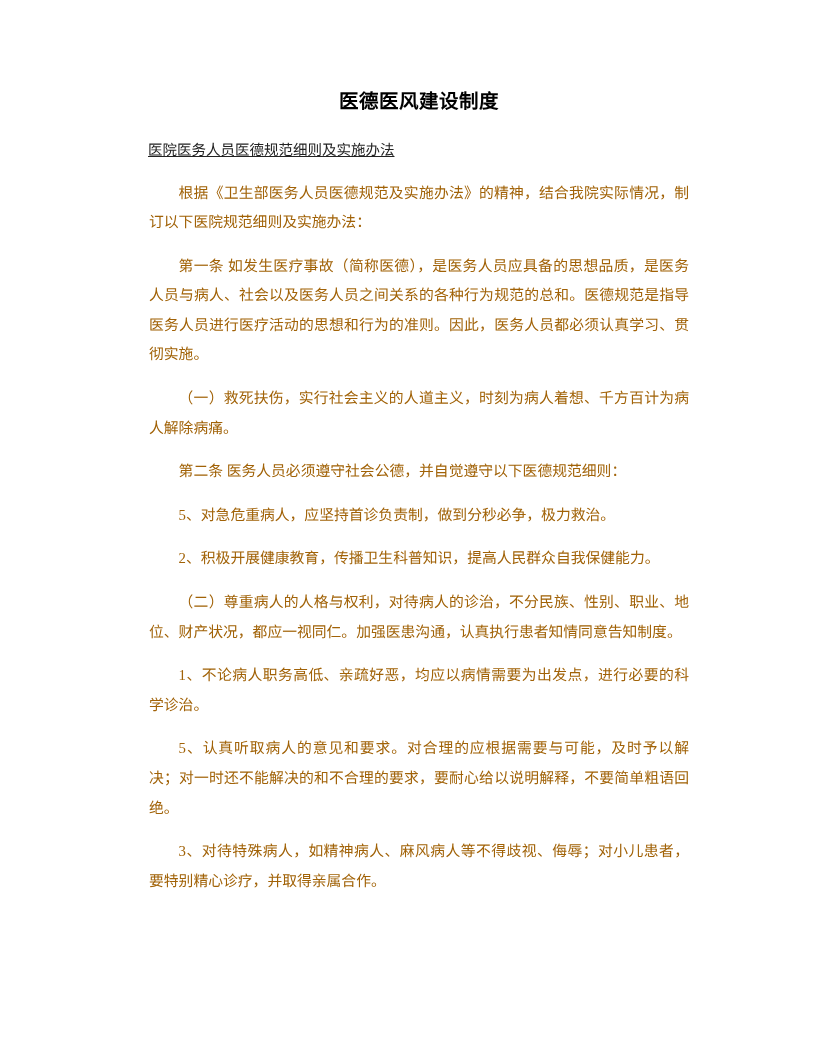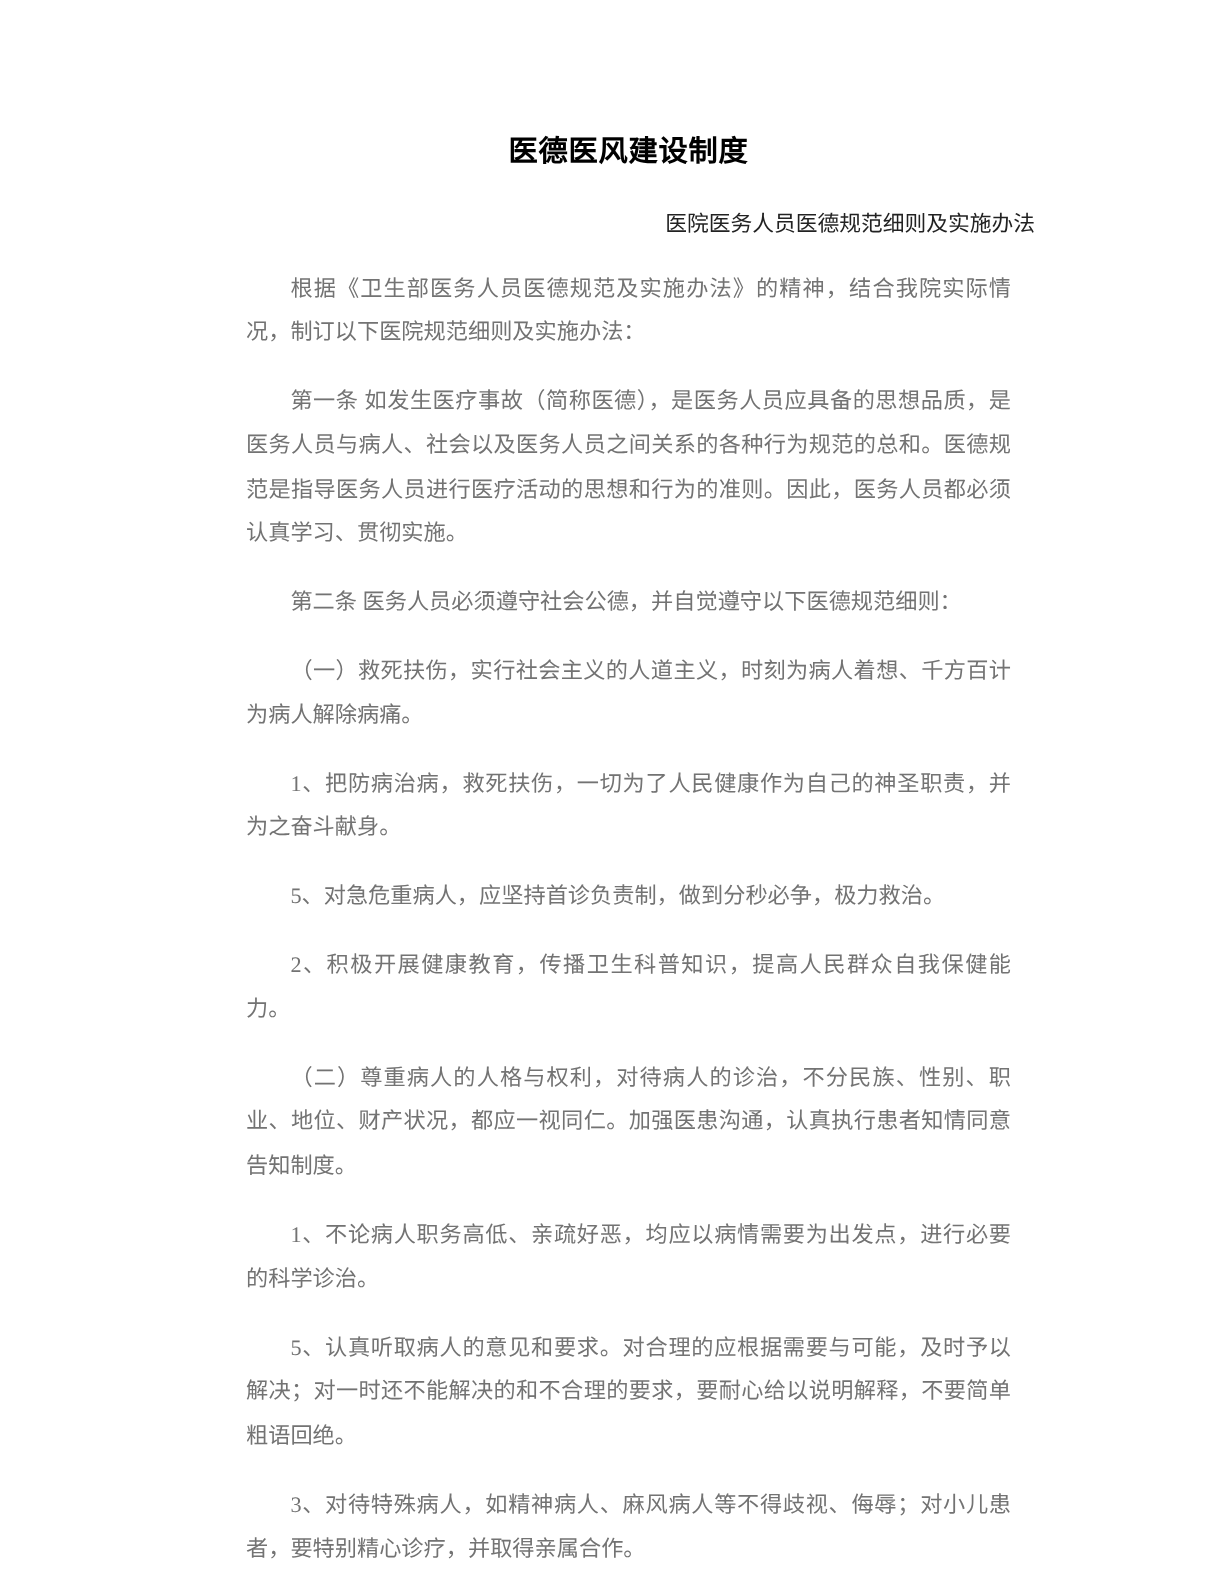--- a/index.html
+++ b/index.html
@@ -38,54 +38,54 @@
     line-height: 1;
     padding-top: 92px;
     color: #000000;
   }
   .subtitle {
     margin: 0;
     padding: 0;
     font-size: 14.5px;
     line-height: 29px;
     padding-top: 24px;
-    text-align: right;
+    text-align: left;
     color: #222222;
+    text-decoration: underline;
   }
   p.para {
-    margin: 16px;
+    margin: 1px;
     padding: 0;
     font-size: 14.8px;
     line-height: 29.6px;
     text-align: justify;
     text-justify: inter-ideograph;
     text-indent: 2em;
     margin-top: 14px;
-    color: #737373;
+    color: #a16207;
   }
   p.para:first-of-type {
     margin-top: 14px;
   }
 </style>
 </head>
 <body>
 
 <div class="page">
   <div class="content">
 
     <h1 class="doc-title">医德医风建设制度</h1>
 
     <div class="subtitle">医院医务人员医德规范细则及实施办法</div>
 
     <div id="paragraphs-container">
         <p class="para">根据《卫生部医务人员医德规范及实施办法》的精神，结合我院实际情况，制订以下医院规范细则及实施办法：</p>
         <p class="para">第一条  如发生医疗事故（简称医德），是医务人员应具备的思想品质，是医务人员与病人、社会以及医务人员之间关系的各种行为规范的总和。医德规范是指导医务人员进行医疗活动的思想和行为的准则。因此，医务人员都必须认真学习、贯彻实施。</p>
+        <p class="para">（一）救死扶伤，实行社会主义的人道主义，时刻为病人着想、千方百计为病人解除病痛。</p>
         <p class="para">第二条  医务人员必须遵守社会公德，并自觉遵守以下医德规范细则：</p>
-        <p class="para">（一）救死扶伤，实行社会主义的人道主义，时刻为病人着想、千方百计为病人解除病痛。</p>
-        <p class="para">1、把防病治病，救死扶伤，一切为了人民健康作为自己的神圣职责，并为之奋斗献身。</p>
         <p class="para">5、对急危重病人，应坚持首诊负责制，做到分秒必争，极力救治。</p>
         <p class="para">2、积极开展健康教育，传播卫生科普知识，提高人民群众自我保健能力。</p>
         <p class="para">（二）尊重病人的人格与权利，对待病人的诊治，不分民族、性别、职业、地位、财产状况，都应一视同仁。加强医患沟通，认真执行患者知情同意告知制度。</p>
         <p class="para">1、不论病人职务高低、亲疏好恶，均应以病情需要为出发点，进行必要的科学诊治。</p>
         <p class="para">5、认真听取病人的意见和要求。对合理的应根据需要与可能，及时予以解决；对一时还不能解决的和不合理的要求，要耐心给以说明解释，不要简单粗语回绝。</p>
         <p class="para">3、对待特殊病人，如精神病人、麻风病人等不得歧视、侮辱；对小儿患者，要特别精心诊疗，并取得亲属合作。</p>
       </div>
 
   </div>
 </div>

